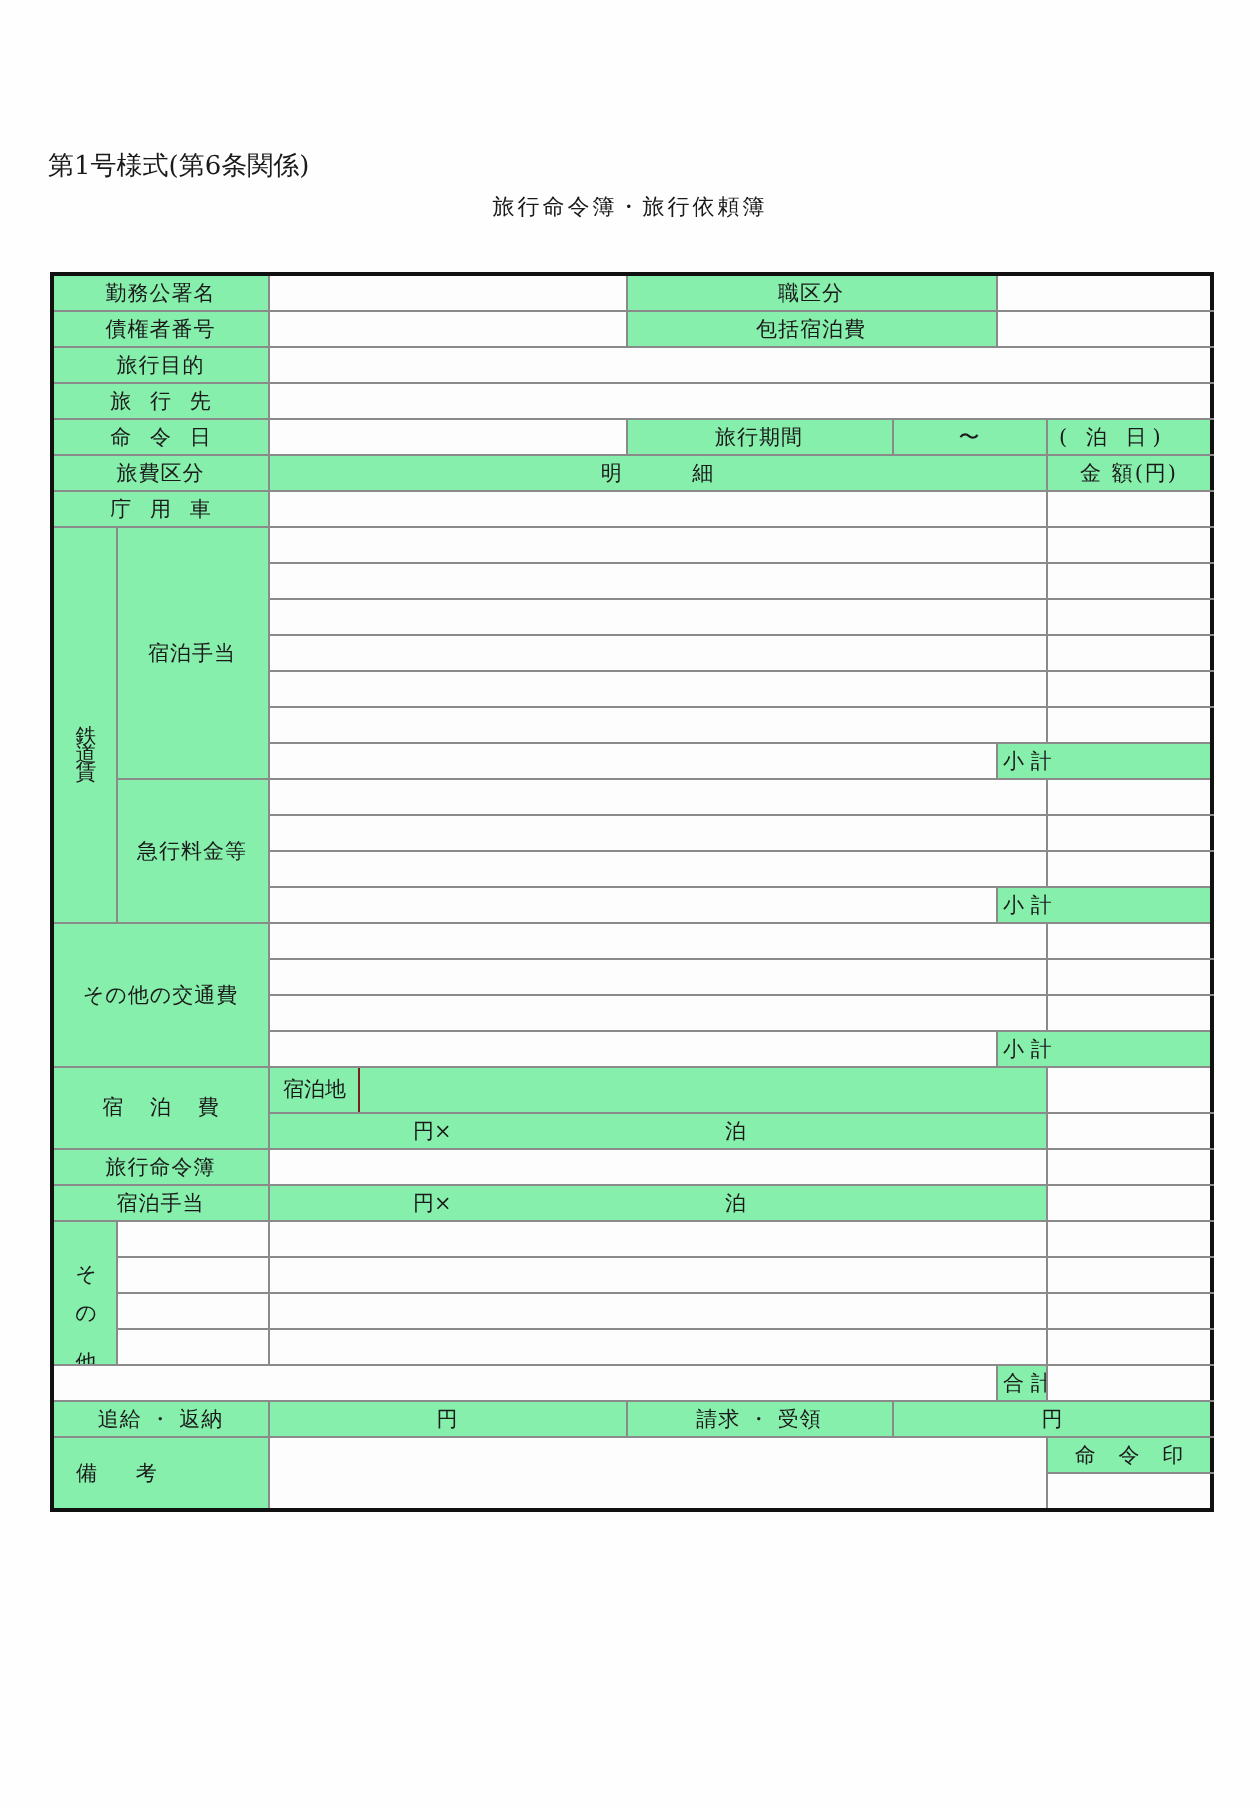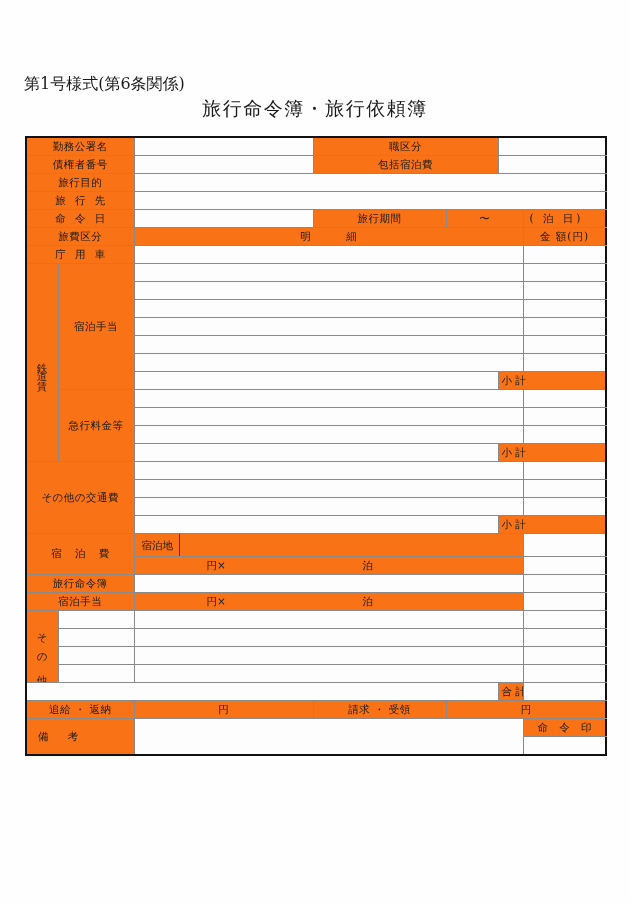--- a/index.html
+++ b/index.html
@@ -21,44 +21,44 @@
     left: 0; top: 0;
     width: 630px;
     height: 903px;
     background: #fefefe;
   }
 
   .form-no {
     position: absolute;
     left: 24px;
     top: 74px;
-    font-size: 16px;
+    font-size: 13px;
     letter-spacing: 0px;
     white-space: nowrap;
   }
 
   .doc-title {
     position: absolute;
     left: 0;
     top: 96px;
     width: 630px;
     text-align: center;
-    font-size: 19px;
+    font-size: 11px;
     letter-spacing: 1.5px;
     white-space: nowrap;
   }
 
   table.form {
     position: absolute;
     left: 25px;
     top: 136px;
     width: 580px;
     border-collapse: collapse;
     table-layout: fixed;
-    background: #f97316;
+    background: #86efac;
   }
   table.form td {
     border: 1px solid #8a8a8a;
     font-size: 10.5px;
     padding: 0 3px;
     height: 17px;
     vertical-align: middle;
     overflow: hidden;
     white-space: nowrap;
   }

